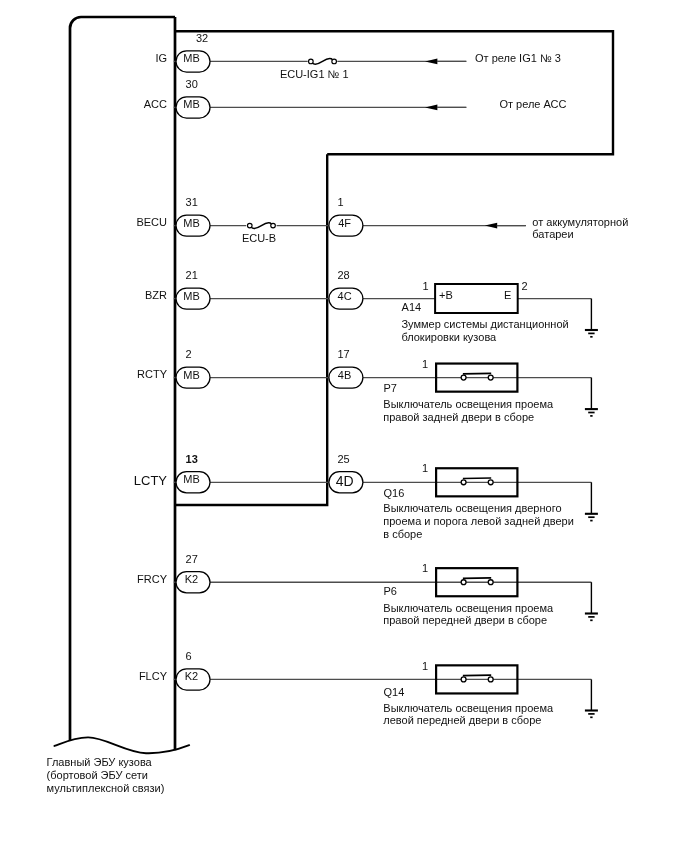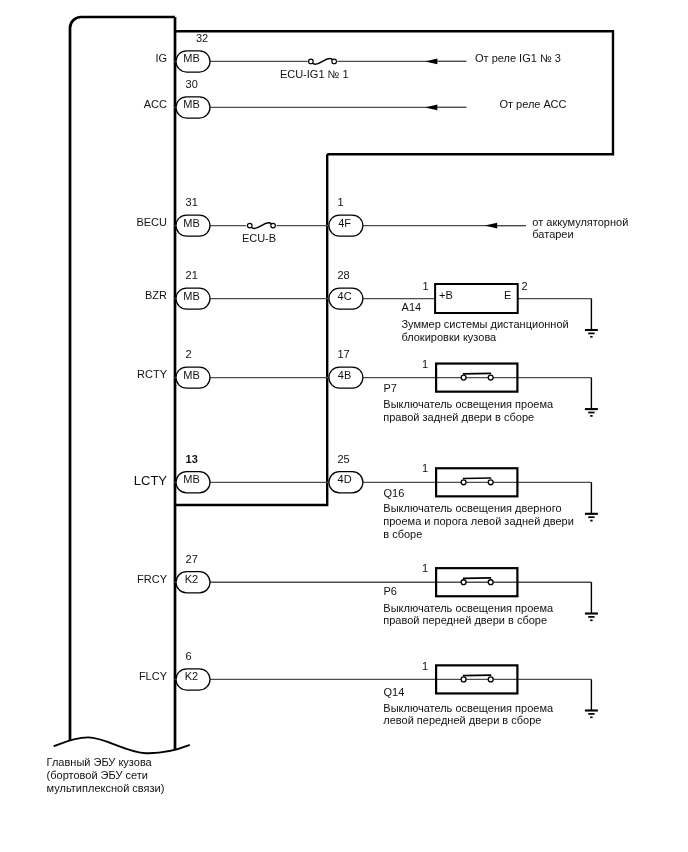--- a/index.html
+++ b/index.html
@@ -168,21 +168,21 @@
   <div class="t tr " style="left:167.0px;top:671.0px;font-size:11px;">FLCY</div>
   <div class="t " style="left:185.6px;top:650.8px;font-size:11px;">6</div>
   <div class="t tc " style="left:191.5px;top:671.3px;font-size:11px;">K2</div>
   <div class="t " style="left:337.5px;top:197.0px;font-size:11px;">1</div>
   <div class="t tc " style="left:344.59999999999997px;top:217.5px;font-size:11px;">4F</div>
   <div class="t " style="left:337.5px;top:270.0px;font-size:11px;">28</div>
   <div class="t tc " style="left:344.59999999999997px;top:290.5px;font-size:11px;">4C</div>
   <div class="t " style="left:337.5px;top:349.0px;font-size:11px;">17</div>
   <div class="t tc " style="left:344.59999999999997px;top:369.5px;font-size:11px;">4B</div>
   <div class="t " style="left:337.5px;top:453.7px;font-size:11px;">25</div>
-  <div class="t tc " style="left:344.59999999999997px;top:474.2px;font-size:11px;">4D</div>
+  <div class="t tc " style="left:344.59999999999997px;top:474.2px;font-size:14px;">4D</div>
   <div class="t " style="left:279.9px;top:68.5px;font-size:11px;">ECU-IG1 № 1</div>
   <div class="t " style="left:241.9px;top:232.6px;font-size:11px;">ECU-B</div>
   <div class="t " style="left:475px;top:52.9px;font-size:11px;">От реле IG1 № 3</div>
   <div class="t " style="left:472.4px;top:98.8px;font-size:11px;margin-left:27px;">От реле АСС</div>
   <div class="t " style="left:532.3px;top:216.8px;font-size:11px;">от аккумуляторной</div>
   <div class="t " style="left:532.3px;top:229.3px;font-size:11px;">батареи</div>
   <div class="t " style="left:422.4px;top:281.2px;font-size:11px;">1</div>
   <div class="t " style="left:521.4px;top:280.7px;font-size:11px;">2</div>
   <div class="t " style="left:439.1px;top:290.2px;font-size:11px;">+B</div>
   <div class="t tr " style="left:511.3px;top:290.2px;font-size:11px;">E</div>

